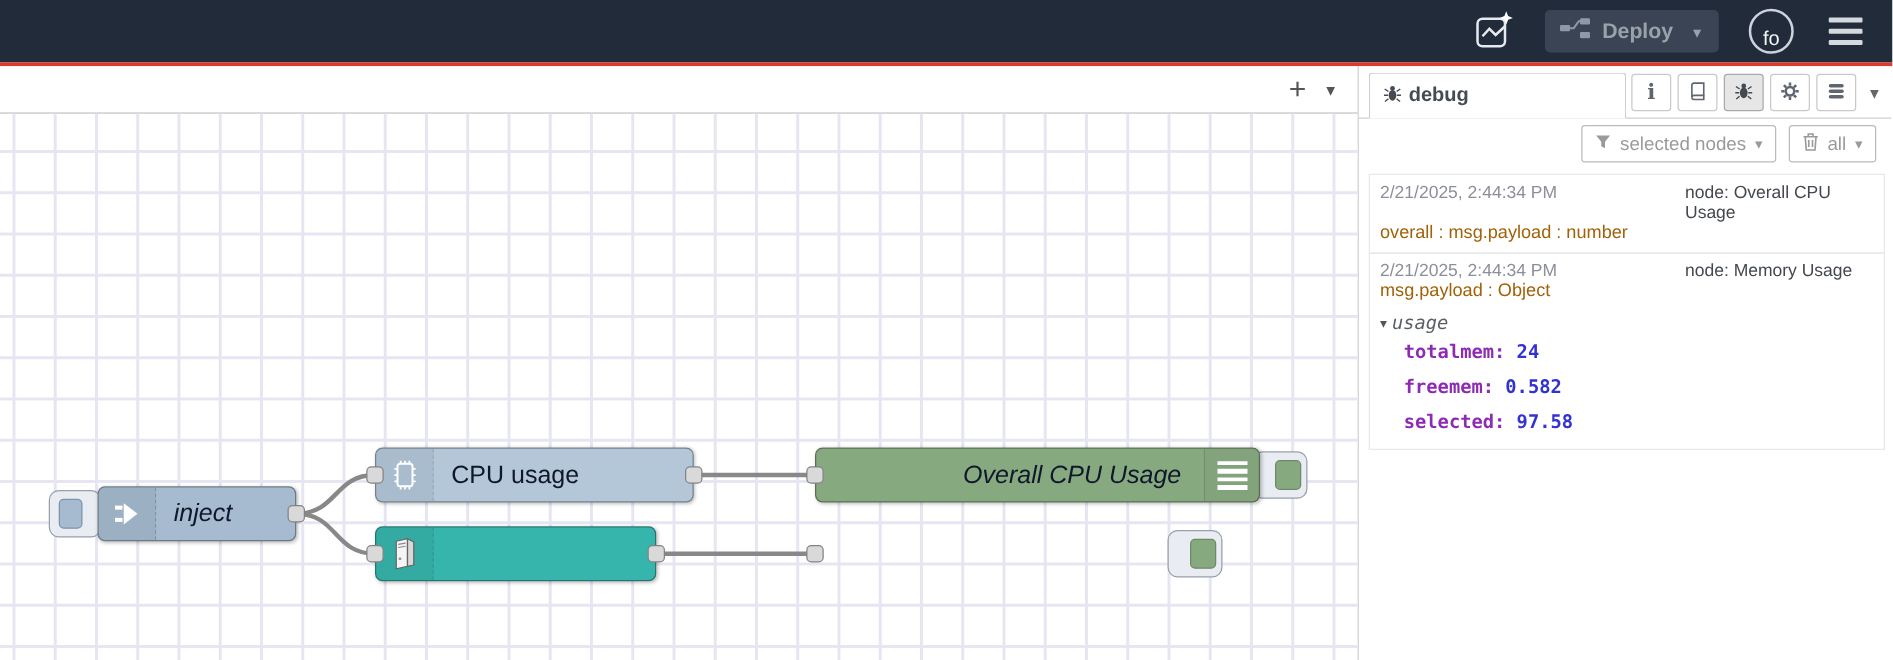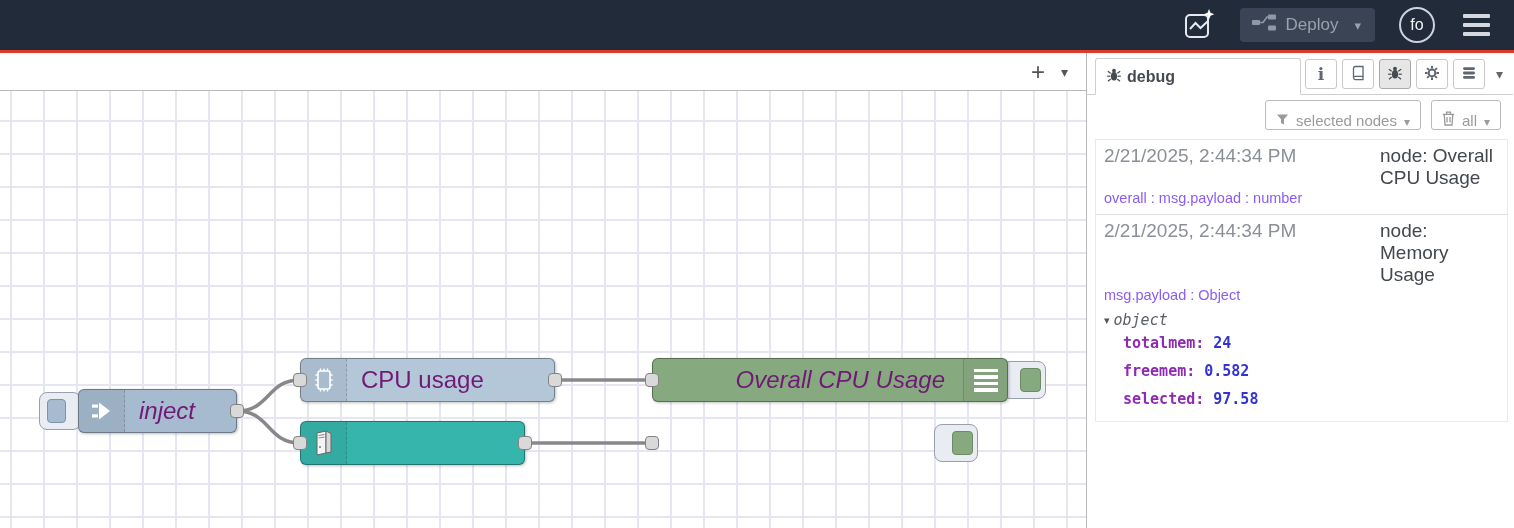--- a/index.html
+++ b/index.html
@@ -3,72 +3,72 @@
 <meta charset="utf-8">
 <style>
   * { margin:0; padding:0; box-sizing:border-box; }
   html,body { width:1514px; height:528px; overflow:hidden; font-family:"Liberation Sans", sans-serif; background:#fff; }
   .app { width:1514px; height:528px; display:flex; flex-direction:column; }
 
   
   .header { height:50px; background:#222b3a; display:flex; align-items:center; justify-content:flex-end; padding-right:20px; gap:24px; flex:0 0 auto; }
   .hbtn { background:none; border:none; cursor:pointer; display:flex; align-items:center; }
   .deploy-group { display:flex; align-items:center; background:#3b4454; border-radius:4px; height:34px; padding:0 6px 0 12px; }
-  .deploy-main { display:flex; align-items:center; gap:10px; color:#99a1ab; font-size:17px; background:none; border:none; padding:0 8px 0 0; cursor:default; font-family:"Liberation Sans", sans-serif; }
+  .deploy-main { display:flex; align-items:center; gap:10px; color:#99a1ab; font-size:17px; background:none; border:none; padding:0 8px 0 0; cursor:default; font-family:"Liberation Sans", sans-serif;font-weight:bold; }
   .deploy-caret { color:#99a1ab; font-size:13px; padding:0 8px; background:none; border:none; cursor:pointer; }
-  .avatar { width:36px; height:36px; border:2px solid #cdd3dc; border-radius:50%; color:#f2f4f7; font-size:16px; display:flex; align-items:center; justify-content:center; background:none; cursor:pointer; font-family:"Liberation Sans", sans-serif; }
+  .avatar { width:36px; height:36px; border:2px solid #cdd3dc; border-radius:50%; color:#f2f4f7; font-size:16px; display:flex; align-items:flex-end; justify-content:center; background:none; cursor:pointer; font-family:"Liberation Sans", sans-serif; }
   .burger { display:flex; flex-direction:column; gap:5px; background:none; border:none; cursor:pointer; padding:4px; }
   .burger span { display:block; width:27px; height:4px; background:#d4d9df; border-radius:1px; }
   .red-bar { height:3px; background:#dd3a2b; flex:0 0 auto; }
 
   
   .main { flex:1; display:flex; min-height:0; }
   .workspace { width:1087px; display:flex; flex-direction:column; border-right:1px solid #b9b9b9; }
   .tabbar { height:38px; background:#fff; border-bottom:1px solid #b9b9b9; display:flex; align-items:center; justify-content:flex-end; gap:16px; padding-right:18px; flex:0 0 auto; }
   .tabbar .plus { font-size:24px; color:#555; background:none; border:none; cursor:pointer; line-height:1; font-family:"Liberation Sans", sans-serif; }
   .tabbar .caret { font-size:14px; color:#555; background:none; border:none; cursor:pointer; }
 
   
   .canvas { position:relative; flex:1; background-color:#fff; overflow:hidden;
     background-image: linear-gradient(#e6e6f3 2px, transparent 2px), linear-gradient(90deg, #e6e6f3 2px, transparent 2px);
     background-size: 33px 33px; background-position: 10px 29px; }
   .wires { position:absolute; left:0; top:0; z-index:0; pointer-events:none; }
   .wires path { pointer-events:stroke; }
   .node { position:absolute; height:44px; border:1px solid rgba(0,0,0,0.35); border-radius:6px; box-shadow:1px 1px 3px rgba(0,0,0,0.25); display:flex; z-index:2; cursor:move; }
   .node-icon { width:46px; flex:0 0 auto; background:rgba(0,0,0,0.055); border-right:1px dashed rgba(0,0,0,0.18); border-radius:5px 0 0 5px; display:flex; align-items:center; justify-content:center; }
   .node-icon.right { width:44px; border-right:none; border-left:1px solid rgba(0,0,0,0.12); border-radius:0 5px 5px 0; background:rgba(0,0,0,0.03); }
-  .node-label { flex:1; font-size:24px; color:#701a75; line-height:42px; white-space:nowrap; padding-left:14px; }
+  .node-label { flex:1; font-size:20px; color:#0f172a; line-height:42px; white-space:nowrap; padding-left:14px; }
   .node-label.right { text-align:right; padding-right:18px; padding-left:0; font-style:italic; }
   .port { position:absolute; width:14px; height:14px; background:#d9d9d9; border:1.5px solid #838383; border-radius:4px; z-index:3; cursor:crosshair; }
   .side-btn { position:absolute; height:38px; background:#e9ecf3; border:1px solid #98a0ab; border-radius:8px; z-index:1; cursor:pointer; }
   .side-btn .inner { position:absolute; border-radius:4px; }
   .lines-icon { display:flex; flex-direction:column; gap:3px; }
   .lines-icon span { display:block; width:24px; height:3.5px; background:#fff; }
 
   
   .sidebar { width:426px; background:#fff; display:flex; flex-direction:column; font-size:14px; }
   .sb-tabrow { height:42px; border-bottom:1px solid #cfcfcf; display:flex; align-items:flex-end; padding:0 10px 0 8px; flex:0 0 auto; }
   .sb-tab { height:37px; width:206px; background:#fff; border:1px solid #cfcfcf; border-bottom:1px solid #fff; border-radius:3px 3px 0 0; margin-bottom:-1px; display:flex; align-items:center; gap:5px; padding-left:10px; cursor:pointer; }
   .sb-tab .tab-label { font-size:16px; font-weight:bold; color:#464b52; }
   .sb-tab-icons { flex:1; display:flex; justify-content:flex-end; align-items:center; gap:5px; margin-bottom:5px; }
   .sb-icon-btn { width:32px; height:30px; background:#fff; border:1px solid #c9c9c9; border-radius:3px; color:#5f6670; display:flex; align-items:center; justify-content:center; cursor:pointer; }
   .sb-icon-btn.active { background:#e6e6e6; border-color:#aaa; }
   .sb-icon-btn .i-glyph { font-family:"DejaVu Serif", serif; font-weight:bold; font-size:17px; line-height:1; }
   .sb-caret { color:#666; font-size:14px; margin-left:6px; background:none; border:none; cursor:pointer; }
   .sb-toolbar { height:44px; display:flex; justify-content:flex-end; align-items:center; gap:10px; padding:0 12px 4px 0; flex:0 0 auto; }
-  .tool-btn { height:30px; display:inline-flex; align-items:flex-end; gap:7px; padding:0 10px; background:#fff; border:1px solid #bbb; border-radius:3px; color:#9a9a9a; font-size:15px; cursor:pointer; font-family:"Liberation Sans", sans-serif; }
+  .tool-btn { height:30px; display:inline-flex; align-items:center; gap:7px; padding:0 10px; background:#fff; border:1px solid #bbb; border-radius:3px; color:#9a9a9a; font-size:15px; cursor:pointer; font-family:"Liberation Sans", sans-serif; }
   .tool-btn .caret { font-size:12px; color:#9a9a9a; }
 
   .msg-list { margin:0 5px 0 8px; border:1px solid #e8e8ee; background:#fff; }
   .msg { padding:5px 8px 8px 8px; border-bottom:1px solid #dfdfe6; }
   .msg:last-child { border-bottom:none; }
-  .msg-head { display:flex; font-size:19px;gap:32px; }
+  .msg-head { display:flex; font-size:14px; }
   .msg-head .ts { color:#8b8f98; width:198px; flex:0 0 auto; }
   .msg-head .src { color:#43484e;margin-left:46px; }
-  .msg-meta { color:#8b5cf6; font-size:14.5px; margin-top:1px; }
+  .msg-meta { color:#a16207; font-size:14.5px; margin-top:1px; }
   .mono { font-family:"DejaVu Sans Mono", monospace; }
   .msg-value { color:#3333d1; font-size:15px; font-weight:bold; padding:6px 0 2px 3px; }
   .obj-row { display:flex; align-items:center; gap:4px; margin-top:8px; color:#5a5f66; }
   .obj-caret { font-size:11px; color:#555; cursor:pointer; }
   .obj-label { font-size:15px; font-style:italic; }
   .prop { display:flex; gap:9px; font-size:15px; font-weight:bold; padding-left:19px; line-height:28px; }
   .pkey { color:#8d2bb3; }
   .pval { color:#3333d1; }
 </style>
 </head>
@@ -314,21 +314,21 @@
         </div>
 
         <div class="msg">
           <div class="msg-head">
             <span class="ts">2/21/2025, 2:44:34 PM</span>
             <span class="src">node: Memory Usage</span>
           </div>
           <div class="msg-meta">msg.payload : Object</div>
           <div class="obj-row">
             <span class="obj-caret">▾</span>
-            <span class="obj-label mono">object</span>
+            <span class="obj-label mono">usage</span>
           </div>
           <div class="prop mono">
             <span class="pkey">totalmem:</span>
             <span class="pval">24</span>
           </div>
           <div class="prop mono">
             <span class="pkey">freemem:</span>
             <span class="pval">0.582</span>
           </div>
           <div class="prop mono">

